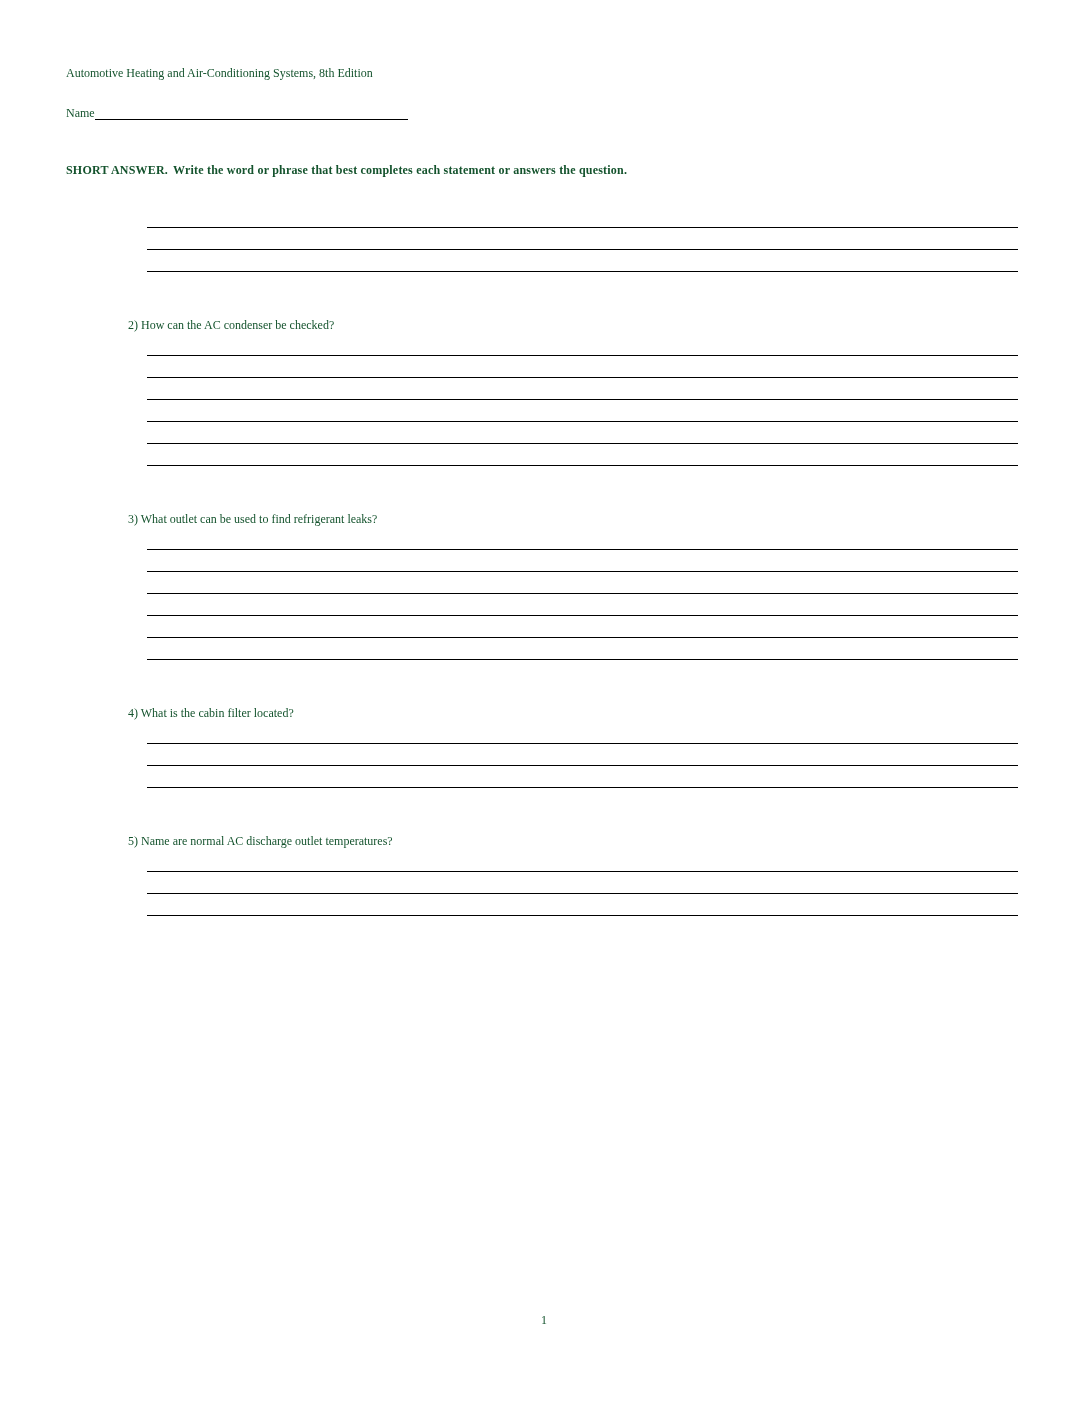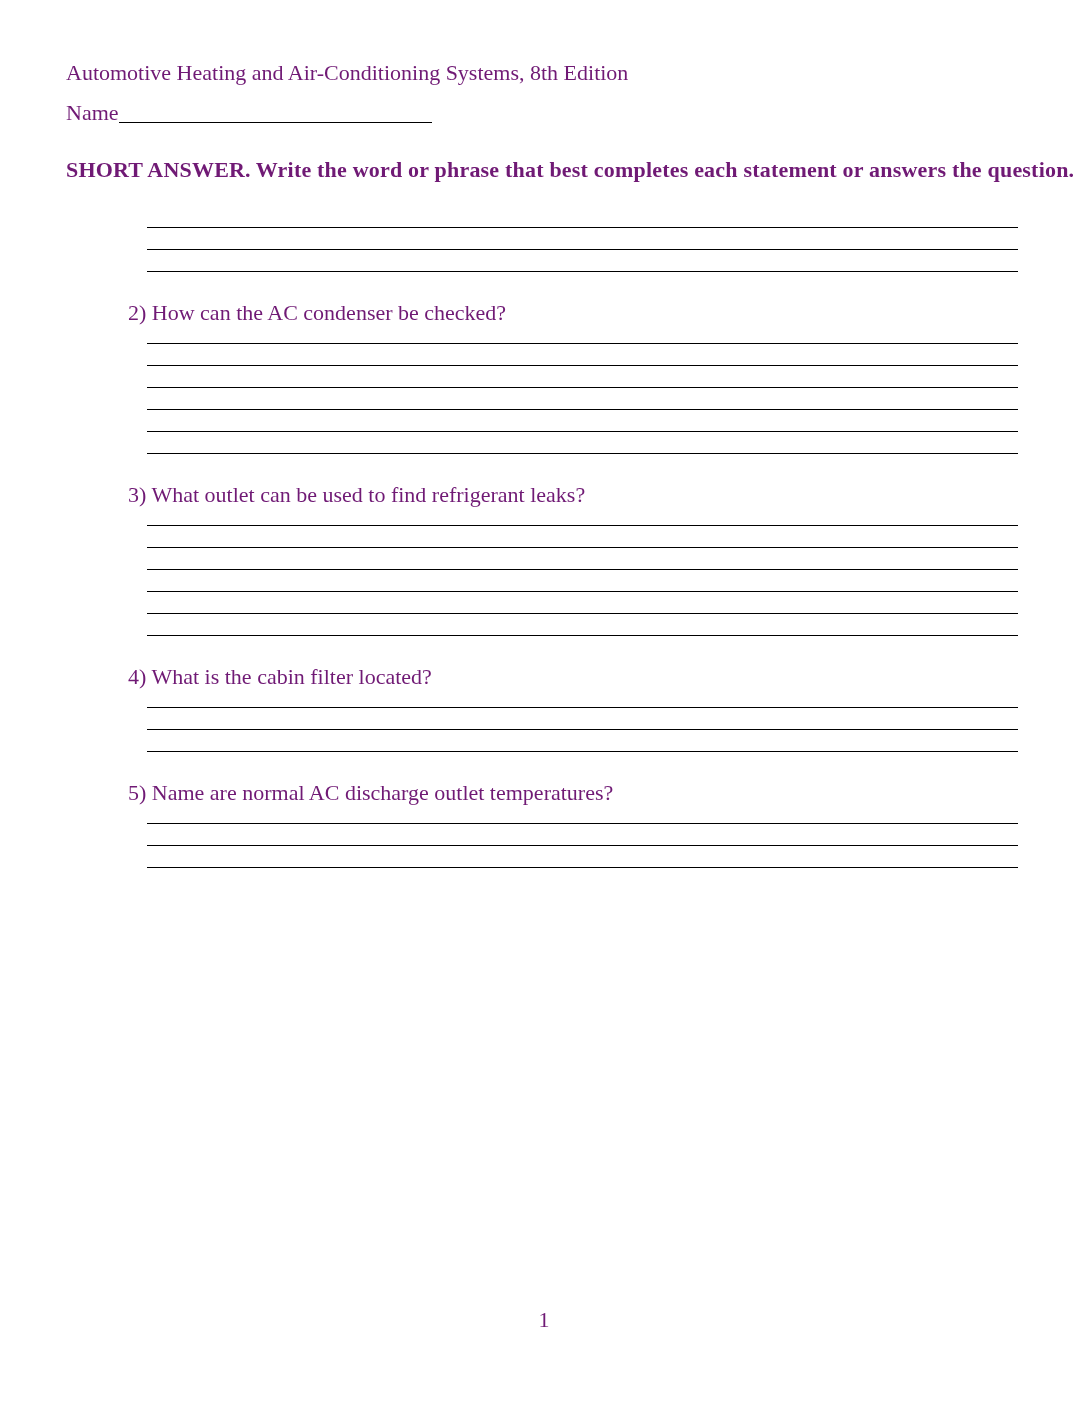--- a/index.html
+++ b/index.html
@@ -2,23 +2,23 @@
 <html><head>
 <meta charset="utf-8">
 <style>
   * { box-sizing: border-box; }
   html, body { margin: 0; padding: 0; background: #ffffff; }
   .page {
     position: relative;
     width: 1088px;
     height: 1408px;
     background: #ffffff;
-    color: #701a75;
+    color: #14532d;
     font-family: "Liberation Serif", "DejaVu Serif", serif;
-    font-size: 22px;
+    font-size: 12px;
     padding: 62px 66px 0 66px;
     overflow: hidden;
   }
   .hdr-line { line-height: 22px; white-space: nowrap; }
   .name-row { margin-top: 18px; height: 22px; line-height: 22px; }
   .name-label { display: inline-block; }
   .name-line {
     display: inline-block;
     width: 313px;
     height: 16px;
@@ -27,21 +27,21 @@
   }
   .section-heading {
     margin-top: 36px;
     line-height: 20px;
     font-weight: bold;
     white-space: nowrap;
     letter-spacing: 0.2px;
   }
   .section-heading .instruction { margin-left: 5px; }
   .questions { }
-  .question { margin-left: 62px; margin-top: 32px; }
+  .question { margin-left: 62px; margin-top: 44px; }
   .question:first-child { margin-top: 26px; }
   .q-text { line-height: 18px; white-space: nowrap; }
   .q-num { display: inline; }
   .answer-lines { margin-left: 19px; width: 871px; }
   .answer-line {
     height: 22px;
     border-bottom: 1.5px solid #000;
   }
   .page-number {
     position: absolute;

